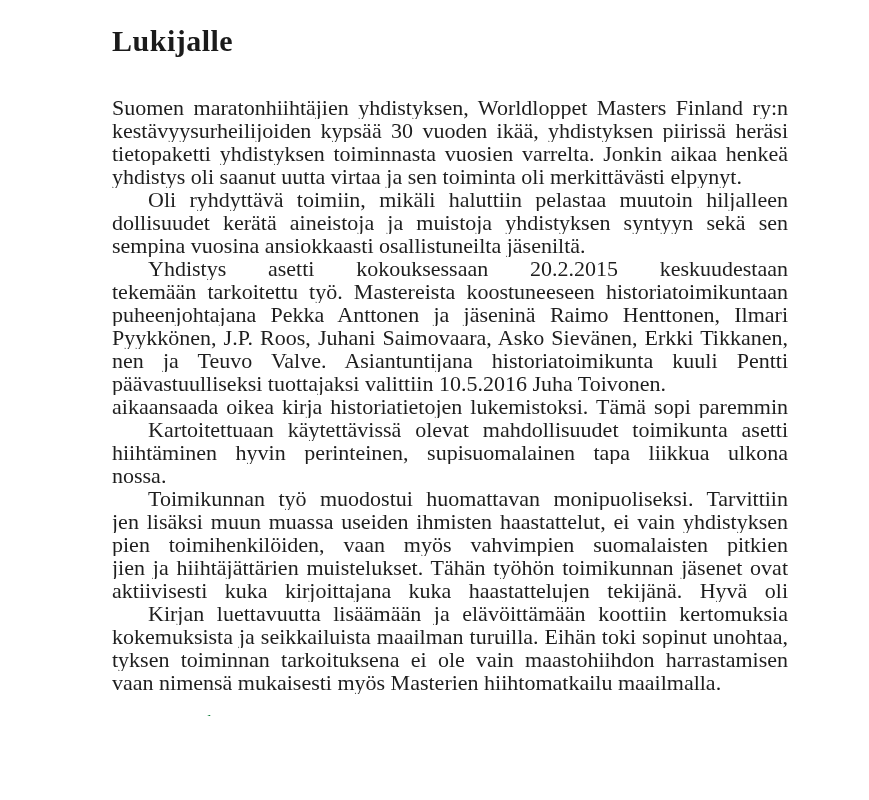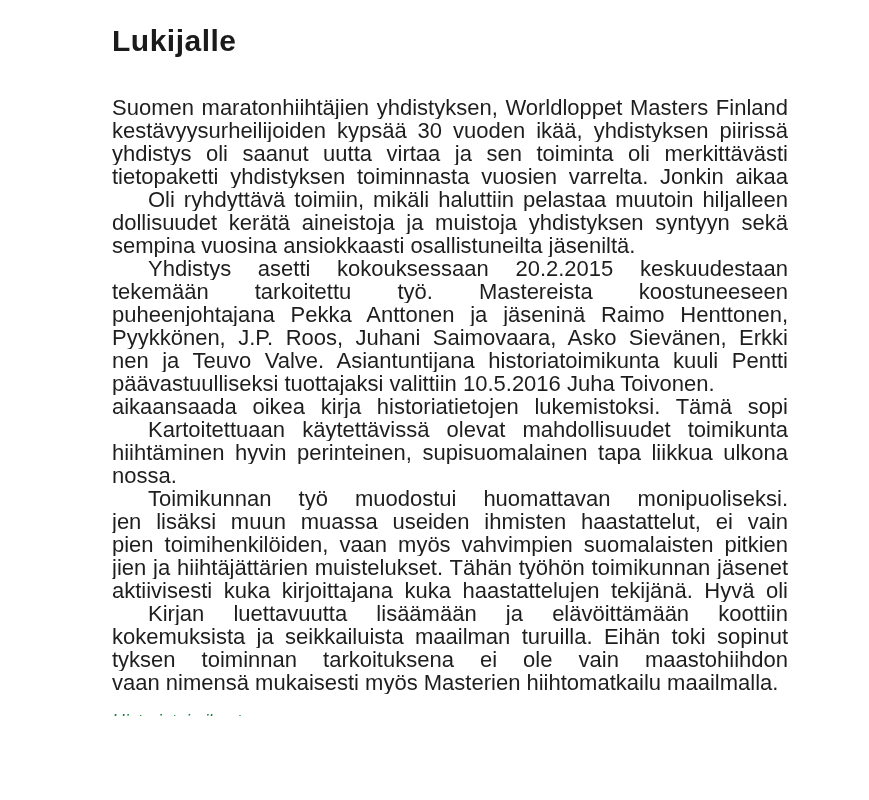--- a/index.html
+++ b/index.html
@@ -7,21 +7,21 @@
     padding: 0;
     background: #ffffff;
   }
   .page {
     position: relative;
     width: 869px;
     height: 716px;
     background: #ffffff;
     box-sizing: border-box;
     padding: 24px 81px 0 112px;
-    font-family: Liberation Sans, sans-serif;
+    font-family: Liberation Serif, serif;
     color: #1e1e1e;
     overflow: hidden;
   }
   .page-title {
     margin: 0;
     font-size: 30px;
     line-height: 33px;
     font-weight: bold;
     letter-spacing: 0.5px;
     color: #1b1b1b;
@@ -57,22 +57,22 @@
 </style>
 </head>
 <body>
 
 <div class="page">
   <h1 class="page-title">Lukijalle</h1>
   <div class="body-text">
       <div class="paragraph">
         <div class="line">Suomen maratonhiihtäjien yhdistyksen, Worldloppet Masters Finland ry:n lähestyessä</div>
         <div class="line">kestävyysurheilijoiden kypsää 30 vuoden ikää, yhdistyksen piirissä heräsi ajatus koota</div>
+        <div class="line">tietopaketti yhdistyksen toiminnasta vuosien varrelta. Jonkin aikaa henkeä vedettyään</div>
         <div class="line last">yhdistys oli saanut uutta virtaa ja sen toiminta oli merkittävästi elpynyt.</div>
-        <div class="line">tietopaketti yhdistyksen toiminnasta vuosien varrelta. Jonkin aikaa henkeä vedettyään</div>
       </div>
       <div class="paragraph">
         <div class="line first-indent">Oli ryhdyttävä toimiin, mikäli haluttiin pelastaa muutoin hiljalleen katoavat mah-</div>
         <div class="line">dollisuudet kerätä aineistoja ja muistoja yhdistyksen syntyyn sekä sen toimintaan aikai-</div>
         <div class="line last">sempina vuosina ansiokkaasti osallistuneilta jäseniltä.</div>
       </div>
       <div class="paragraph">
         <div class="line first-indent">Yhdistys asetti kokouksessaan 20.2.2015 keskuudestaan historiatoimikunnan</div>
         <div class="line">tekemään tarkoitettu työ. Mastereista koostuneeseen historiatoimikuntaan kuuluivat</div>
         <div class="line">puheenjohtajana Pekka Anttonen ja jäseninä Raimo Henttonen, Ilmari Ojanen, Tuula</div>

